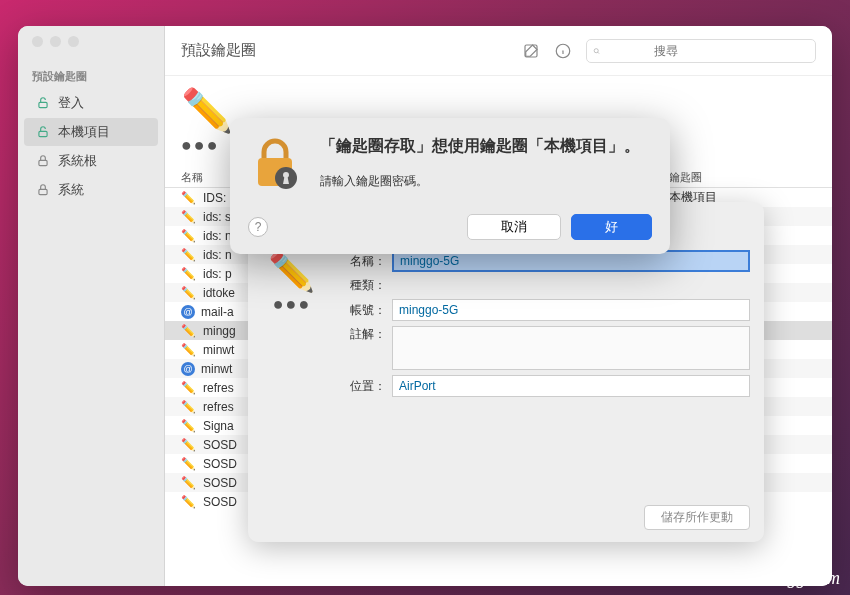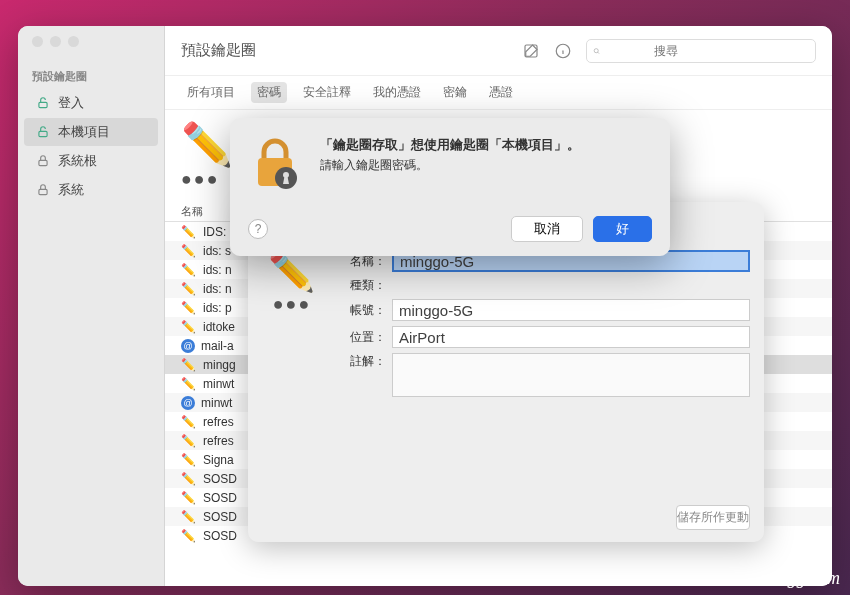--- a/index.html
+++ b/index.html
@@ -47,41 +47,41 @@
 .row-kc { color: #333; }
 
 
 .panel { position: absolute; top: 202px; left: 248px; width: 516px; height: 340px; background: #eeeeee; border-radius: 10px; box-shadow: 0 6px 30px rgba(0,0,0,0.25); padding: 14px; }
 .panel-close { width: 12px; height: 12px; border-radius: 50%; background: #ff5f56; position: absolute; top: 11px; left: 11px; }
 .panel-body { display: flex; gap: 20px; margin-top: 34px; }
 .panel-icon { width: 60px; text-align: center; }
 .panel-form { flex: 1; }
 .prow { display: flex; align-items: center; margin-bottom: 5px; font-size: 12px; }
 .plabel { width: 50px; text-align: right; color: #333; padding-right: 6px; }
-.pinput { flex: 1; height: 22px; border: 1px solid #ccc; background: #fff; padding: 0 6px; font-size: 15px; color: #404040; }
+.pinput { flex: 1; height: 22px; border: 1px solid #ccc; background: #fff; padding: 0 6px; font-size: 12px; color: #0369a1; }
 .pinput.hl { border: 2px solid #3b7dd8; background: #b9d4f5; }
 .ptext { flex: 1; height: 44px; border: 1px solid #ccc; background: #fafafa; resize: none; font-size: 12px; }
 .show-row { display: flex; align-items: center; gap: 8px; font-size: 12px; color: #555; margin-top: 12px; }
 .show-row input[type=checkbox] { width: 14px; height: 14px; }
 .show-row .pinput { flex: 1; }
 .key-tiny { color: #aaa; margin-left: 6px; }
-.save-btn { position: absolute; bottom: 12px; right: 14px; padding: 3px 0; font-size: 12px; border: 1px solid #ccc; border-radius: 4px; background: #fff; color: #888; }
+.save-btn { position: absolute; bottom: 12px; right: 14px; padding: 3px 16px; font-size: 12px; border: 1px solid #ccc; border-radius: 4px; background: #fff; color: #888; }
 
 
 .dialog { position: absolute; top: 118px; left: 230px; width: 440px; background: #ebebeb; border-radius: 10px; box-shadow: 0 10px 40px rgba(0,0,0,0.35); padding: 18px 18px 14px; }
 .dlg-body { display: flex; gap: 18px; }
 .dlg-icon { width: 54px; height: 54px; position: relative; }
 .dlg-txt { flex: 1; font-size: 12px; color: #333; }
-.dlg-title { font-weight: 600; margin-bottom: 3px; font-size: 13px; }
-.dlg-sub { margin-bottom: 26px; }
+.dlg-title { font-weight: 600; margin-bottom: 16px; font-size: 16px; }
+.dlg-sub { margin-bottom: 8px; }
 .dlg-pw { display: flex; align-items: center; gap: 6px; }
 .dlg-pw input { flex: 1; height: 22px; border: 2px solid #4b88d8; border-radius: 2px; outline: none; padding: 0 4px; }
 .dlg-btns { display: flex; justify-content: flex-end; gap: 10px; margin-top: 16px; align-items: center; }
 .help { width: 20px; height: 20px; border-radius: 50%; border: 1px solid #bbb; color: #888; font-size: 12px; display: flex; align-items: center; justify-content: center; margin-right: auto; background: #fff; }
-.btn { padding: 3px 22px; font-size: 13px; border-radius: 5px; border: 1px solid #ccc; background: #fff; cursor: pointer; }
+.btn { padding: 3px 33px; font-size: 13px; border-radius: 5px; border: 1px solid #ccc; background: #fff; cursor: pointer; }
 .btn.primary { background: #2a70e8; color: #fff; border-color: #2a70e8; }
 
 .watermark { position: absolute; bottom: 6px; right: 10px; color: #fff; font-style: italic; font-family: cursive; font-size: 18px; }
 </style>
 </head>
 <body>
 
 <div class="window">
   <div class="sidebar">
     <div class="traffic">
@@ -134,28 +134,20 @@
         </svg>
       <div class="search">
         <svg width="12" height="12" viewBox="0 0 24 24" fill="none" stroke="#999" stroke-width="2">
             <circle cx="11" cy="11" r="7"></circle>
             <path d="M21 21l-5-5"></path>
           </svg>
         <input placeholder="搜尋" style="">
       </div>
     </div>
 
-    <div class="tabs">
-      <div class="tab">所有項目</div>
-      <div class="tab active">密碼</div>
-      <div class="tab">安全註釋</div>
-      <div class="tab">我的憑證</div>
-      <div class="tab">密鑰</div>
-      <div class="tab">憑證</div>
-    </div>
 
     <div class="detail-hdr">
       <div>
         <div class="pencil-lg">✏️</div>
         <div class="dots">●●●</div>
       </div>
     </div>
 
     <div class="cols">
       <div class="col-name">名稱</div>
@@ -282,27 +274,27 @@
           <div class="plabel">名稱：</div>
           <input class="pinput hl" value="minggo-5G" style="">
         </div>
       <div class="prow">
           <div class="plabel">種類：</div>
         </div>
       <div class="prow">
           <div class="plabel">帳號：</div>
           <input class="pinput" value="minggo-5G" style="">
         </div>
+      <div class="prow" style="align-items:flex-start">
+          <div class="plabel">註解：</div>
+          <textarea class="ptext" style=""></textarea>
+        </div>
       <div class="prow">
           <div class="plabel">位置：</div>
           <input class="pinput" value="AirPort" style="">
-        </div>
-      <div class="prow" style="align-items:flex-start">
-          <div class="plabel">註解：</div>
-          <textarea class="ptext" style=""></textarea>
         </div>
     </div>
   </div>
   <button class="save-btn">儲存所作更動</button>
 </div>
 
 <div class="dialog">
   <div class="dlg-body">
     <div class="dlg-icon">
       <svg viewBox="0 0 54 54">

